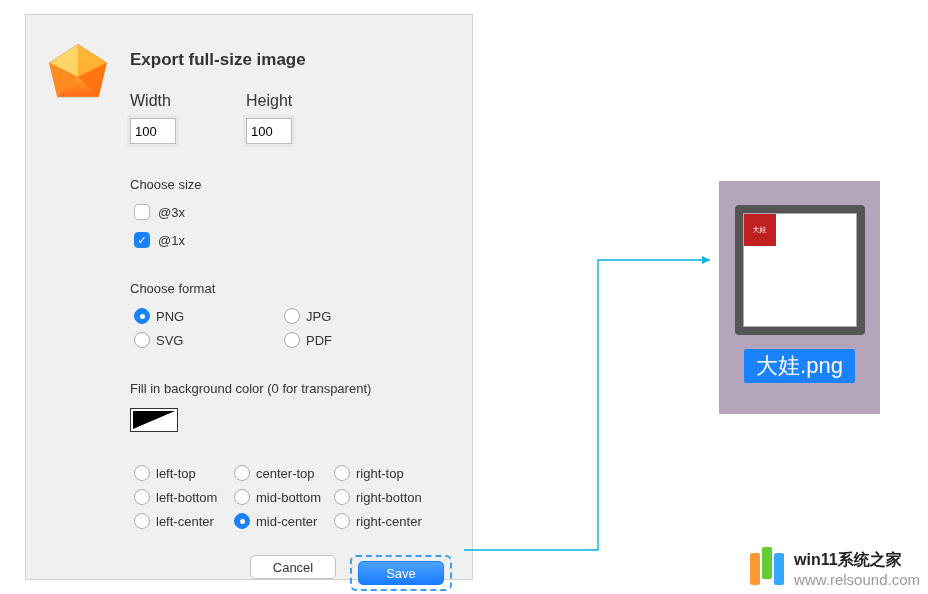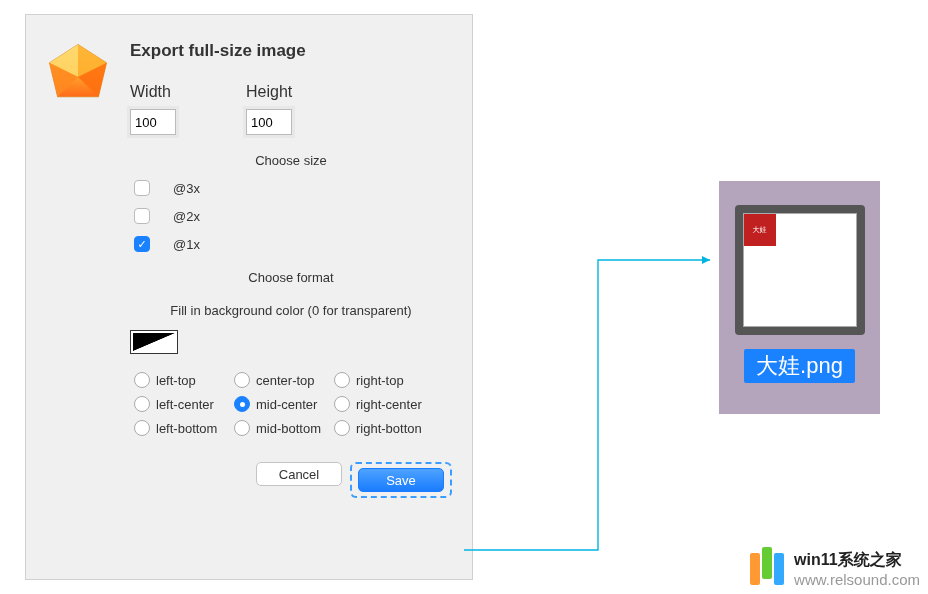--- a/index.html
+++ b/index.html
@@ -13,48 +13,48 @@
       position: absolute; left: 25px; top: 14px;
       width: 448px; height: 566px;
       border: 1px solid #d0d0d0;
       background: #f0f0f0;
       padding: 20px 20px 20px 18px;
       display: flex;
     }
     .app-icon { width: 86px; flex-shrink: 0; }
     .app-icon svg { width: 68px; height: 68px; margin-top: 4px; }
     .form { flex: 1; }
-    .title { font-size: 17px; font-weight: bold; margin-bottom: 22px; margin-top: 6px; }
+    .title { font-size: 17px; font-weight: bold; margin-bottom: 22px; margin-top: 15px; }
     .row { display: flex; gap: 70px; margin-bottom: 6px; }
     .field { display: flex; flex-direction: column; gap: 8px; }
     .lbl { font-size: 16px; }
     .tbox {
       width: 46px; height: 22px; border: 1px solid #bbb;
       background: #fff; padding: 12px 4px; font-size: 13px;
       box-shadow: 0 0 0 3px rgba(0,0,0,0.03);
     }
-    .sect { margin-top: 18px; text-align: center; }
+    .sect { margin-top: 33px; }
     .sect-hdr { font-size: 13px; margin-bottom: 12px; }
-    .chk-row { display: flex; align-items: center; gap: 23px; margin-bottom: 12px; margin-left: 4px; }
+    .chk-row { display: flex; align-items: center; gap: 8px; margin-bottom: 12px; margin-left: 4px; }
     .chk { width: 16px; height: 16px; border-radius: 4px; border: 1px solid #bbb; background: #fff; display:inline-flex; align-items:center; justify-content:center; }
     .chk.checked { background: #1a82ff; border-color: #1a82ff; color:#fff; font-size:11px; }
     .radio-grid { margin-left: 4px; }
     .radio-row { display: flex; margin-bottom: 8px; }
     .radio-cell { display: flex; align-items: center; gap: 6px; width: 150px; }
     .radio-cell.pos { width: 100px; }
     .radio { width: 16px; height: 16px; border-radius: 50%; border: 1px solid #aaa; background: #fff; display:inline-flex; align-items:center; justify-content:center; }
     .radio.checked { border-color: #1a82ff; background:#1a82ff; }
     .radio.checked::after { content:""; width:5px; height:5px; border-radius:50%; background:#fff; }
     .color-well {
       width: 48px; height: 24px; border: 1px solid #333; background:#fff;
       padding:2px; margin-top:2px;
     }
     .color-swatch { width:100%; height:100%; background: linear-gradient(to bottom right, #000 0%, #000 49%, #fff 51%, #fff 100%); }
     .icon-pos-grid .radio-row .radio-cell { width: 100px; }
-    .buttons { display:flex; justify-content:flex-end; gap:8px; margin-top: 26px; }
+    .buttons { display:flex; justify-content:flex-end; gap:14px; margin-top: 26px; }
     .btn {
       width: 86px; height: 24px; border-radius: 5px;
       border: 1px solid #c4c4c4; background: #fff;
       font-size: 13px; display:flex; align-items:center; justify-content:center;
       cursor:pointer;
     }
     .btn.primary {
       background: linear-gradient(#4ea3ff,#1a7cff);
       border-color:#1a7cff; color:#fff;
     }
@@ -121,31 +121,49 @@
       </div>
     </div>
 
     <div class="sect">
       <div class="sect-hdr">Choose size</div>
       <div class="chk-row">
         <span class="chk"></span>
         <span>@3x</span>
       </div>
       <div class="chk-row">
-        <span class="chk"></span>
-        <span>@2x</span>
-      </div>
-      <div class="chk-row">
         <span class="chk checked">✓</span>
         <span>@1x</span>
       </div>
     </div>
 
     <div class="sect">
       <div class="sect-hdr">Choose format</div>
+      <div class="radio-grid">
+        <div class="radio-row">
+          <div class="radio-cell">
+              <span class="radio checked"></span>
+              <span>PNG</span>
+            </div>
+          <div class="radio-cell">
+              <span class="radio"></span>
+              <span>JPG</span>
+            </div>
+        </div>
+        <div class="radio-row">
+          <div class="radio-cell">
+              <span class="radio"></span>
+              <span>SVG</span>
+            </div>
+          <div class="radio-cell">
+              <span class="radio"></span>
+              <span>PDF</span>
+            </div>
+        </div>
+      </div>
     </div>
 
     <div class="sect">
       <div class="sect-hdr">Fill in background color (0 for transparent)</div>
       <div class="color-well">
           <div class="color-swatch"></div>
         </div>
     </div>
 
     <div class="sect">
@@ -160,43 +178,43 @@
               <span>center-top</span>
             </div>
           <div class="radio-cell pos">
               <span class="radio"></span>
               <span>right-top</span>
             </div>
         </div>
         <div class="radio-row">
           <div class="radio-cell pos">
               <span class="radio"></span>
+              <span>left-bottom</span>
+            </div>
+          <div class="radio-cell pos">
+              <span class="radio"></span>
+              <span>mid-bottom</span>
+            </div>
+          <div class="radio-cell pos">
+              <span class="radio"></span>
+              <span>right-botton</span>
+            </div>
+        </div>
+        <div class="radio-row">
+          <div class="radio-cell pos">
+              <span class="radio"></span>
               <span>left-center</span>
             </div>
           <div class="radio-cell pos">
               <span class="radio checked"></span>
               <span>mid-center</span>
             </div>
           <div class="radio-cell pos">
               <span class="radio"></span>
               <span>right-center</span>
-            </div>
-        </div>
-        <div class="radio-row">
-          <div class="radio-cell pos">
-              <span class="radio"></span>
-              <span>left-bottom</span>
-            </div>
-          <div class="radio-cell pos">
-              <span class="radio"></span>
-              <span>mid-bottom</span>
-            </div>
-          <div class="radio-cell pos">
-              <span class="radio"></span>
-              <span>right-botton</span>
             </div>
         </div>
       </div>
     </div>
 
     <div class="buttons">
       <div class="btn">Cancel</div>
       <div class="save-highlight">
         <div class="btn primary">Save</div>
       </div>

